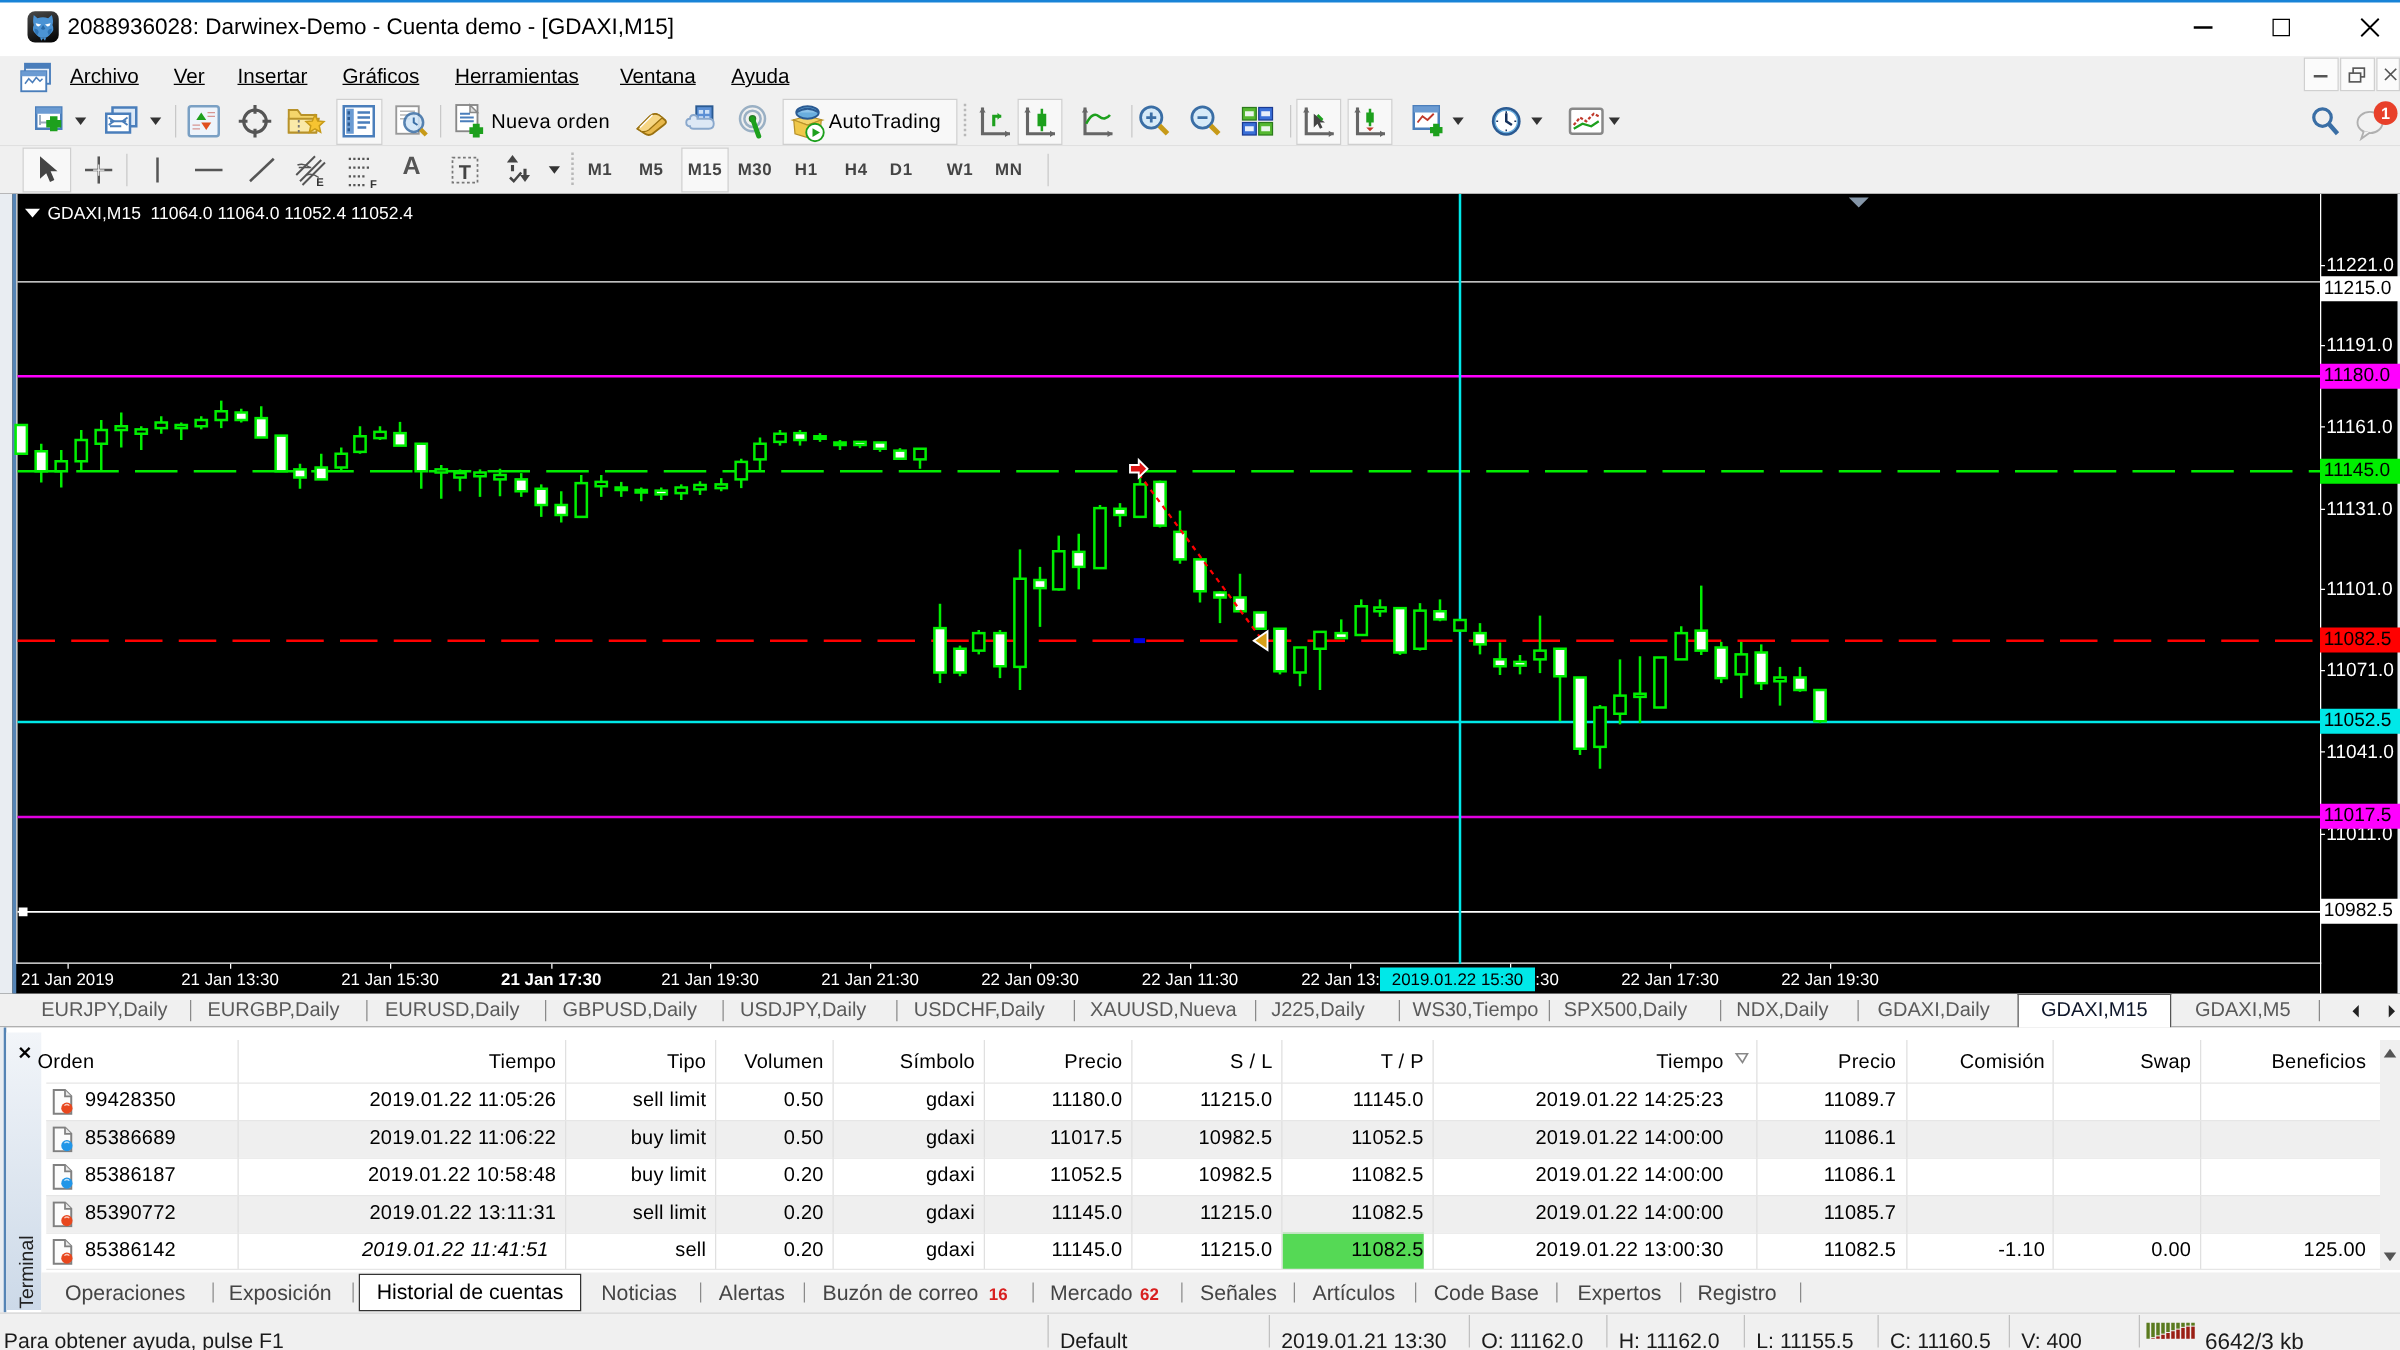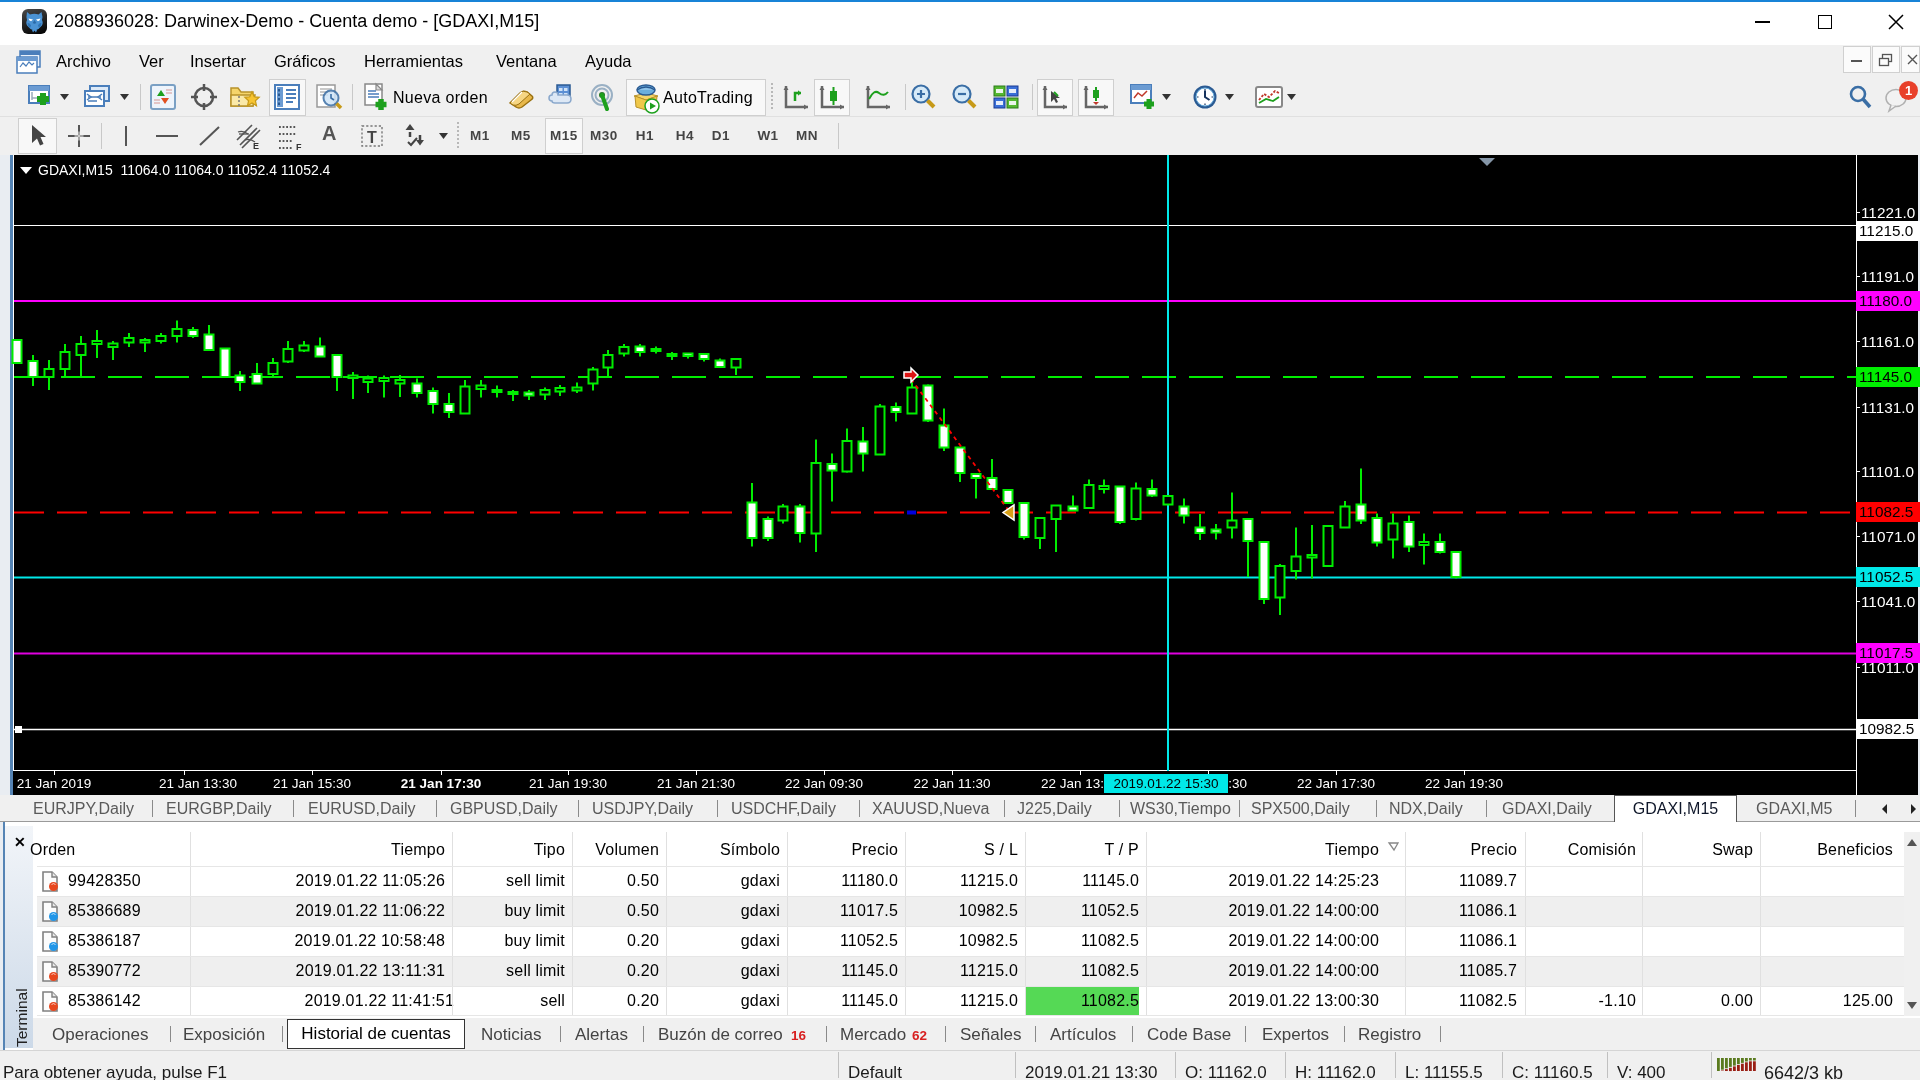--- a/index.html
+++ b/index.html
@@ -1,21 +1,21 @@
 <!DOCTYPE html>
 <html><head>
 <meta charset="utf-8">
 <style>
 * { margin:0; padding:0; box-sizing:border-box; }
 html,body { width:1920px; height:1080px; overflow:hidden; background:#f0f0f0;
   font-family:"Liberation Sans", sans-serif; }
 .abs { position:absolute; }
 .ico { position:absolute; }
 .sep1 { position:absolute; width:1px; background:#c8c8c8; }
-.menui { position:absolute; top:0; height:33px; line-height:33px; font-size:16.5px; color:#000; }
+.menui { position:absolute; top:0; height:33px; line-height:33px; font-size:16.5px; color:#000;text-decoration:underline; }
 .tf { position:absolute; top:0; height:37px; line-height:37px; font-size:13.5px; font-weight:bold; color:#444; text-align:center; width:34px; letter-spacing:0.5px;}
 .tab { position:absolute; top:0; height:27px; line-height:27px; font-size:16px; color:#5a5a5a; }
 .tsep { position:absolute; top:5px; height:17px; width:1px; background:#8a8a8a; }
 .btab { position:absolute; top:0; height:30px; line-height:30px; font-size:17px; color:#444; }
 .bsep { position:absolute; top:7px; height:16px; width:1px; background:#8a8a8a; }
 .hcell { position:absolute; top:0; height:30px; line-height:31px; font-size:16px; letter-spacing:0.2px; color:#000; text-align:right; }
 .cell { position:absolute; top:0; height:30px; line-height:30px; font-size:16px; letter-spacing:0.2px; color:#000; text-align:right; }
 .ssep { position:absolute; top:4px; height:26px; width:1px; background:#c0c0c0; }
 .sitem { position:absolute; top:0; height:30px; line-height:30px; font-size:17px; color:#1a1a1a; }
 .plabel { position:absolute; left:1861px; width:61px; height:17px; line-height:17px; font-size:15.3px; color:#fff; }
@@ -576,21 +576,21 @@
 <div class="abs" style="left:1856px;top:667px;width:4px;height:1px;background:#fff;"></div>
 <div class="hlabel" style="top:221px;background:#ffffff;">11215.0</div>
 <div class="hlabel" style="top:291px;background:#ff00ff;">11180.0</div>
 <div class="hlabel" style="top:367px;background:#00EE00;">11145.0</div>
 <div class="hlabel" style="top:502px;background:#ff0000;">11082.5</div>
 <div class="hlabel" style="top:567px;background:#00e8e8;">11052.5</div>
 <div class="hlabel" style="top:643px;background:#ff00ff;">11017.5</div>
 <div class="hlabel" style="top:719px;background:#ffffff;">10982.5</div>
 <div class="tlabel" style="left:-6px;">21 Jan 2019</div>
 <div class="abs" style="left:54px;top:771px;width:1px;height:4px;background:#fff;"></div>
-<div class="tlabel" style="left:138px;">21 Jan 13:30</div>
+<div class="tlabel" style="left:124px;">21 Jan 13:30</div>
 <div class="abs" style="left:184px;top:771px;width:1px;height:4px;background:#fff;"></div>
 <div class="tlabel" style="left:252px;">21 Jan 15:30</div>
 <div class="abs" style="left:312px;top:771px;width:1px;height:4px;background:#fff;"></div>
 <div class="tlabel" style="left:381px;font-weight:bold;">21 Jan 17:30</div>
 <div class="abs" style="left:441px;top:771px;width:1px;height:4px;background:#fff;"></div>
 <div class="tlabel" style="left:508px;">21 Jan 19:30</div>
 <div class="abs" style="left:568px;top:771px;width:1px;height:4px;background:#fff;"></div>
 <div class="tlabel" style="left:636px;">21 Jan 21:30</div>
 <div class="abs" style="left:696px;top:771px;width:1px;height:4px;background:#fff;"></div>
 <div class="tlabel" style="left:764px;">22 Jan 09:30</div>
@@ -735,21 +735,21 @@
 <div class="cell" style="left:1405px;top:956px;width:112px;">11085.7</div>
 <div class="abs" style="left:37px;top:986px;width:1867px;height:30px;background:#ffffff;"></div>
 <div class="abs" style="left:1026px;top:986px;width:113px;height:30px;background:#55d955;"></div>
 <svg class="abs" style="left:40px;top:991px" width="20" height="21" viewBox="0 0 20 21">
     <path d="M3 1 H12 L17 6 V20 H3 Z" fill="#fcfcfc" stroke="#808080" stroke-width="1.6"></path>
     <path d="M12 1 L12 6 H17" fill="#e8e8e8" stroke="#808080" stroke-width="1.4"></path>
     <circle cx="13.5" cy="15.5" r="4.5" fill="#e8471e"></circle>
     <path d="M11.5 13.5 a3 3 0 0 1 4 0" stroke="#fff" stroke-width="1" fill="none" opacity="0.7"></path>
   </svg>
 <div class="cell" style="left:68px;top:986px;text-align:left;">85386142</div>
-<div class="cell" style="left:199px;top:986px;width:255px;">2019.01.22 11:41:51</div>
+<div class="cell" style="left:184px;top:986px;width:255px;font-style:italic;">2019.01.22 11:41:51</div>
 <div class="cell" style="left:452px;top:986px;width:113px;">sell</div>
 <div class="cell" style="left:572px;top:986px;width:87px;">0.20</div>
 <div class="cell" style="left:666px;top:986px;width:114px;">gdaxi</div>
 <div class="cell" style="left:787px;top:986px;width:111px;">11145.0</div>
 <div class="cell" style="left:905px;top:986px;width:113px;">11215.0</div>
 <div class="cell" style="left:1025px;top:986px;width:114px;">11082.5</div>
 <div class="cell" style="left:1146px;top:986px;width:233px;">2019.01.22 13:00:30</div>
 <div class="cell" style="left:1405px;top:986px;width:112px;">11082.5</div>
 <div class="cell" style="left:1525px;top:986px;width:111px;">-1.10</div>
 <div class="cell" style="left:1642px;top:986px;width:111px;">0.00</div>

